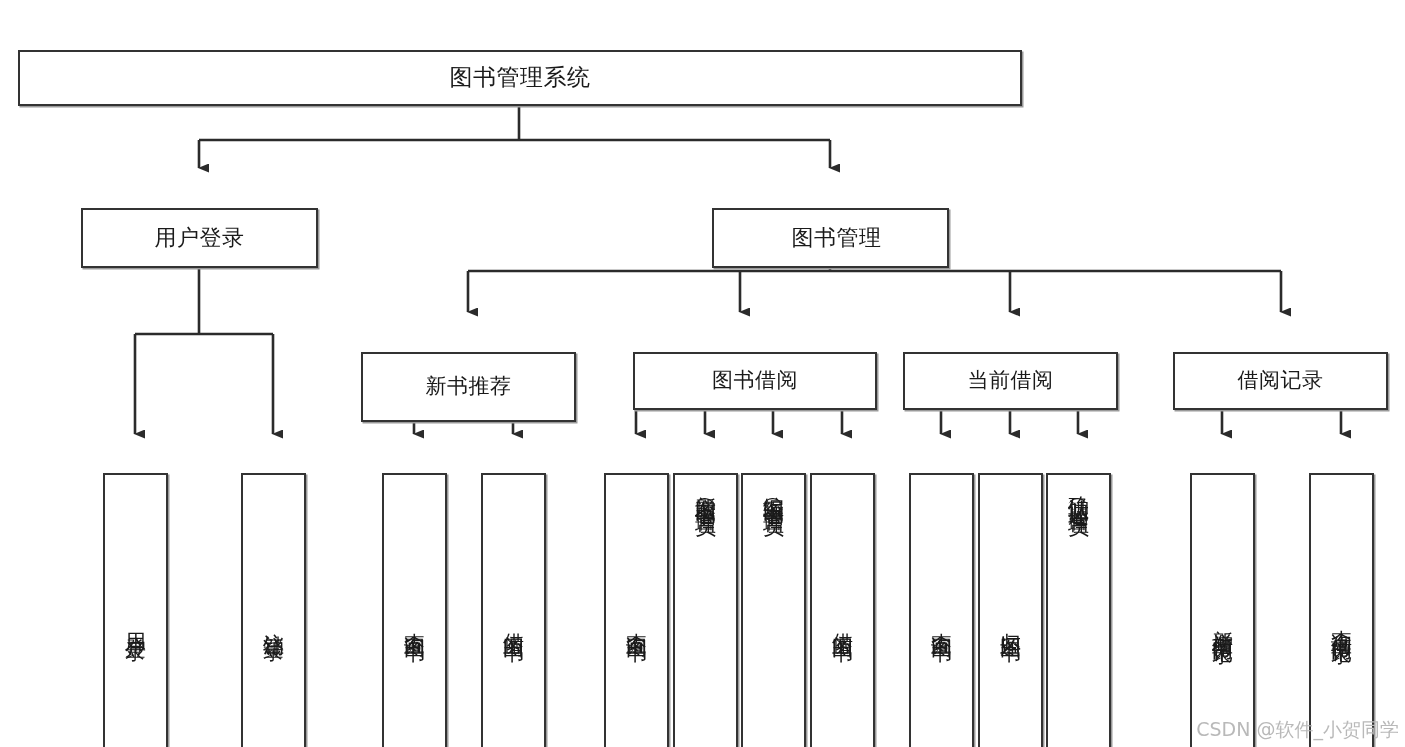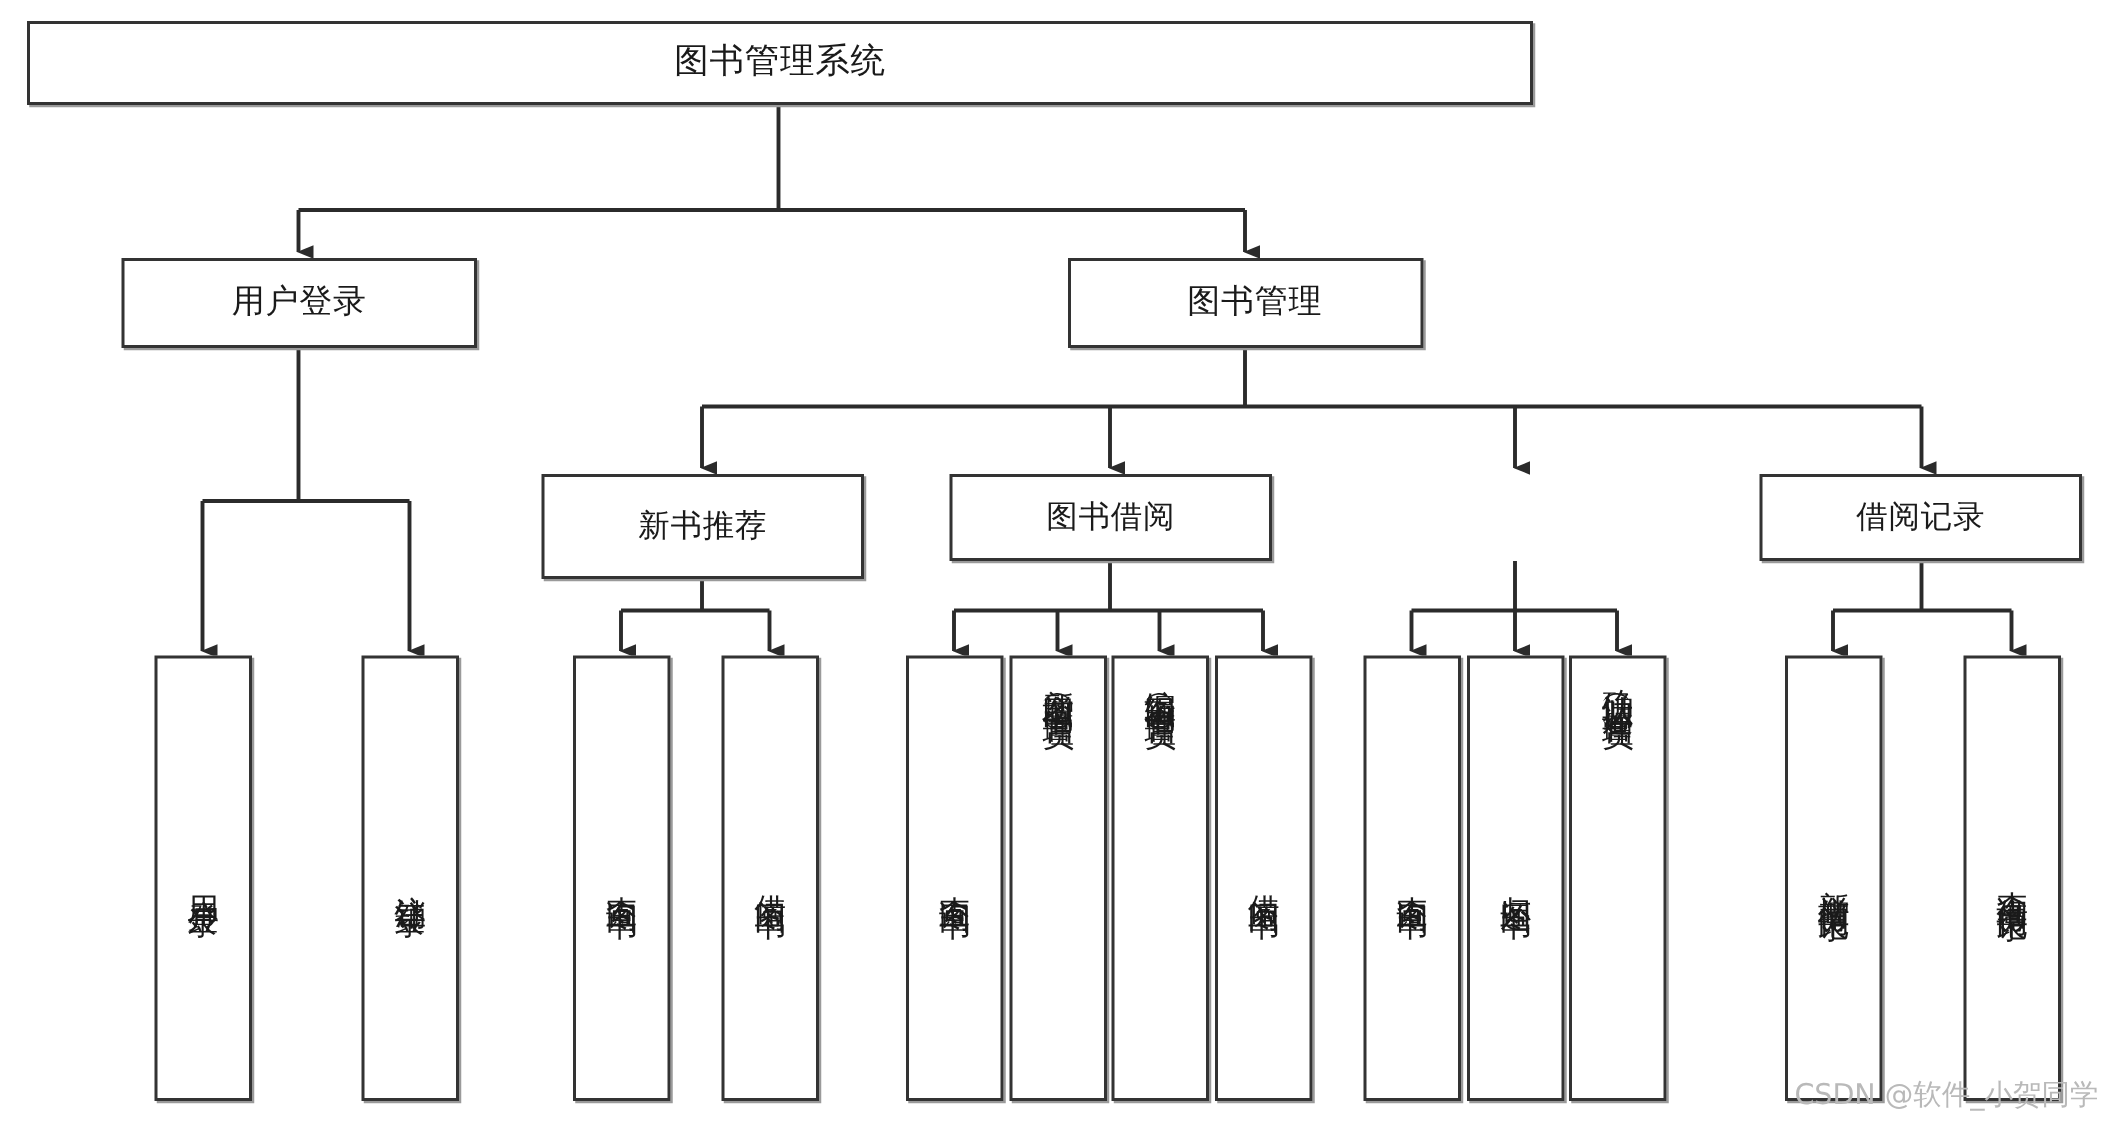--- a/index.html
+++ b/index.html
@@ -31,20 +31,21 @@
   
   .node {
     position: absolute;
     box-sizing: border-box;
     background: #ffffff;
     border: 2px solid #333333;
     box-shadow: 1.5px 1.5px 0 0 #9a9a9a;
     display: flex;
     align-items: center;
     justify-content: center;
+    margin-top: 36px;
   }
   .node-label {
     font-size: 21px;
     line-height: 1.2;
     letter-spacing: 0.5px;
     color: #1a1a1a;
     white-space: nowrap;
     text-align: center;
   }
   
@@ -147,24 +148,27 @@
   </div>
 
   <div class="node level-2" style="left:712px; top:172px; width:237px; height:60px;padding-left:12px;">
     <span class="node-label">图书管理</span>
   </div>
 
   <div class="node level-3" style="left:361px; top:316px; width:215px; height:70px;">
     <span class="node-label">新书推荐</span>
   </div>
 
-  <div class="node level-3" style="left:633px; top:316px; width:215px; height:58px;">
+  <div class="node level-3" style="left:633px; top:316px; width:244px; height:58px;">
     <span class="node-label">图书借阅</span>
   </div>
 
+  <div class="node level-3" style="left:903px; top:316px; width:215px; height:58px;">
+    <span class="node-label">当前借阅</span>
+  </div>
 
   <div class="node level-3" style="left:1173px; top:316px; width:215px; height:58px;">
     <span class="node-label">借阅记录</span>
   </div>
 
   <div class="node leaf align-middle" style="left:103px; top:437px; width:65px; height:297px;">
     <span class="node-label">用户登录</span>
   </div>
 
   <div class="node leaf align-middle" style="left:241px; top:437px; width:65px; height:297px;">

